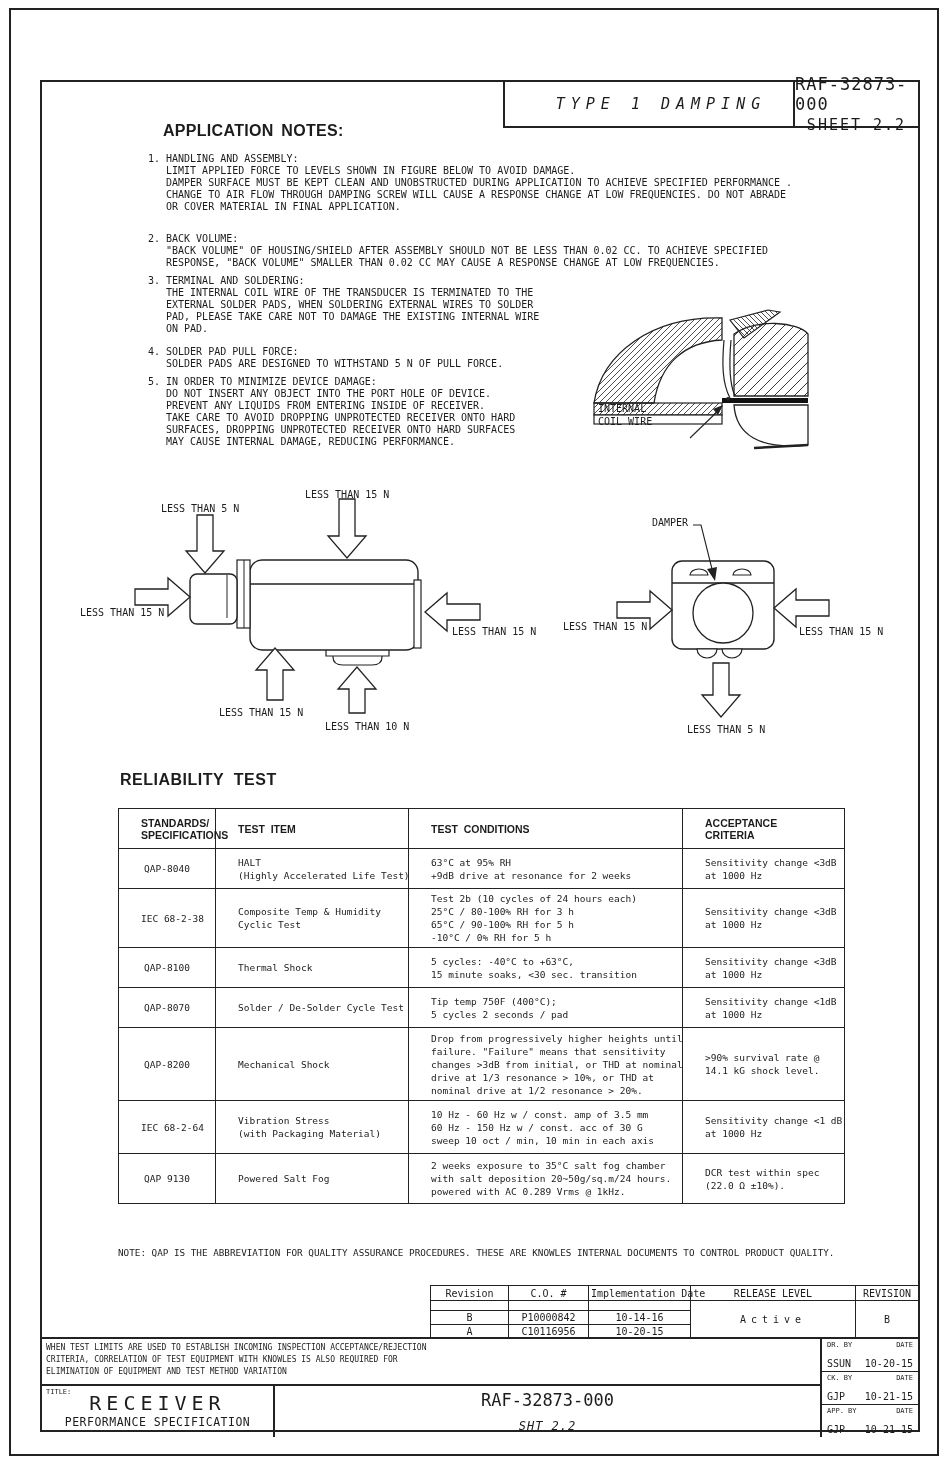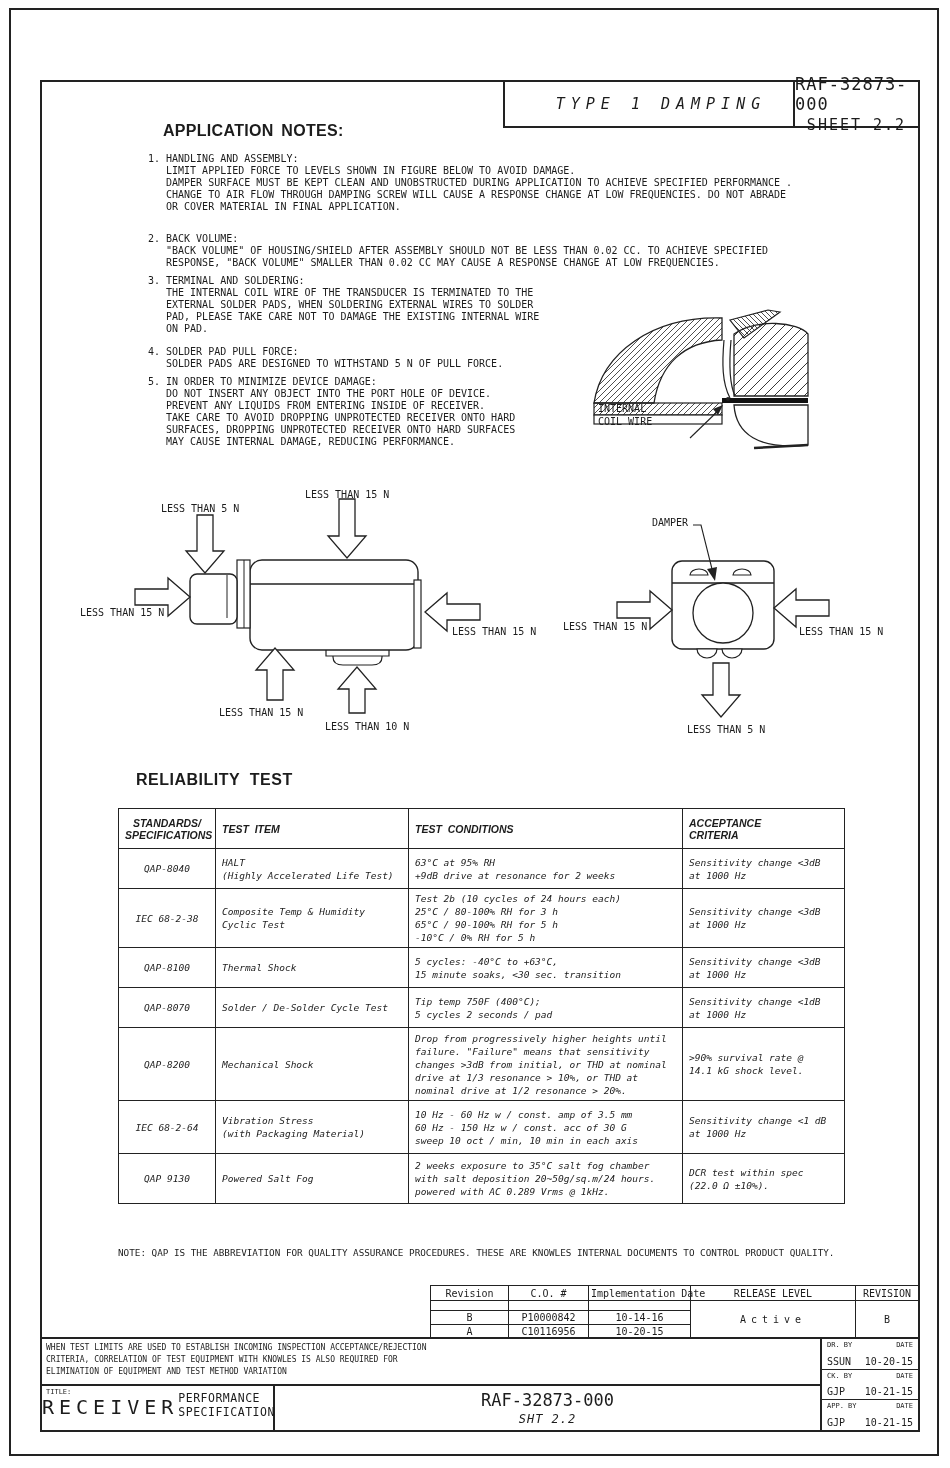--- a/index.html
+++ b/index.html
@@ -18,43 +18,43 @@
   
   .app-heading { position:absolute; left:163px; top:122px; font-family:"Liberation Sans",sans-serif; font-weight:bold; font-size:16px; letter-spacing:0.3px; word-spacing:3px; }
   .note { position:absolute; left:148px; display:flex; font-size:10px; line-height:12px; white-space:pre; }
   .note .num { width:18px; }
   .sec-label { position:absolute; left:598px; top:402px; font-size:10px; line-height:13px; white-space:pre; }
 
   
   .flabel { position:absolute; font-size:10px; white-space:pre; }
 
   
-  .rel-heading { position:absolute; left:120px; top:771px; font-family:"Liberation Sans",sans-serif; font-weight:bold; font-size:16px; letter-spacing:0.5px; word-spacing:5px;margin-left:16px; }
+  .rel-heading { position:absolute; left:120px; top:771px; font-family:"Liberation Sans",sans-serif; font-weight:bold; font-size:16px; letter-spacing:0.5px; word-spacing:5px; }
   table.rel { position:absolute; left:118px; top:808px; border-collapse:collapse; table-layout:fixed; width:726px; }
-  table.rel th, table.rel td { border:1.5px solid #222; vertical-align:middle; font-size:9.5px; line-height:13px; padding:3px 6px; white-space:pre;font-style:italic; }
+  table.rel th, table.rel td { border:1.5px solid #222; vertical-align:middle; font-size:9.5px; line-height:13px; padding:3px 22px; white-space:pre; }
   table.rel th { font-family:"Liberation Sans",sans-serif; font-weight:bold; font-size:10.5px; line-height:12px; text-align:left; }
   table.rel th.c { text-align:center; }
   table.rel td.std { text-align:center;margin-left:48px; }
   .rel-note { position:absolute; left:118px; top:1247px; font-size:9.3px; white-space:pre; }
 
   
   table.rev { position:absolute; left:430px; top:1285px; border-collapse:collapse; table-layout:fixed; width:488px; }
   table.rev th, table.rev td { border:1.5px solid #222; font-size:10px; text-align:center; padding:0 2px; white-space:pre; }
   table.rev th { font-weight:normal; height:15px; }
   .rev-active { font-size:17px; letter-spacing:5px; }
   .rev-big { font-size:26px; font-weight:normal; }
 
   
   .bottom-block { position:absolute; left:40px; top:1337px; width:880px; height:95px; border:2px solid #222; display:flex; }
   .company-cell { width:390px; border-right:2px solid #222; display:flex; align-items:center; justify-content:center; }
   .company { font-family:"Liberation Serif",serif; font-weight:bold; font-size:23px; letter-spacing:1px; }
   .tb-right { flex:1; display:grid; grid-template-columns:1fr 98px; grid-template-rows:47px 1fr; }
   .disclaimer { grid-column:1; grid-row:1; border-bottom:2px solid #222; font-size:8px; line-height:12px; padding:3px 4px; white-space:pre; }
   .title-row { grid-column:1; grid-row:2; display:flex; }
-  .title-cell { width:233px; border-right:2px solid #222; position:relative; display:flex; flex-direction:row; align-items:center; justify-content:space-between; padding:2px 0 8px 0; }
+  .title-cell { width:233px; border-right:2px solid #222; position:relative; display:flex; flex-direction:column; align-items:center; justify-content:space-between; padding:2px 0 8px 0; }
   .title-label { position:absolute; left:4px; top:2px; font-size:7px; }
   .title-main { font-size:20px; letter-spacing:5px; margin-top:3px; }
   .title-sub { font-size:11.5px; letter-spacing:0.5px; }
   .raf-cell { flex:1; display:flex; flex-direction:column; align-items:center; justify-content:space-between; padding:4px 0 4px 0; }
   .raf-num { font-size:17px; }
   .raf-sht { font-size:12px; letter-spacing:1px;font-style:italic; }
   .signoff { grid-column:2; grid-row:1 / span 2; border-left:2px solid #222; display:flex; flex-direction:column; }
   .so-sec { flex:1; border-bottom:1.5px solid #222; display:flex; flex-direction:column; justify-content:space-between; padding:2px 5px 2px 5px; }
   .so-sec:last-child { border-bottom:none; }
   .so-labels, .so-values { display:flex; justify-content:space-between; }

